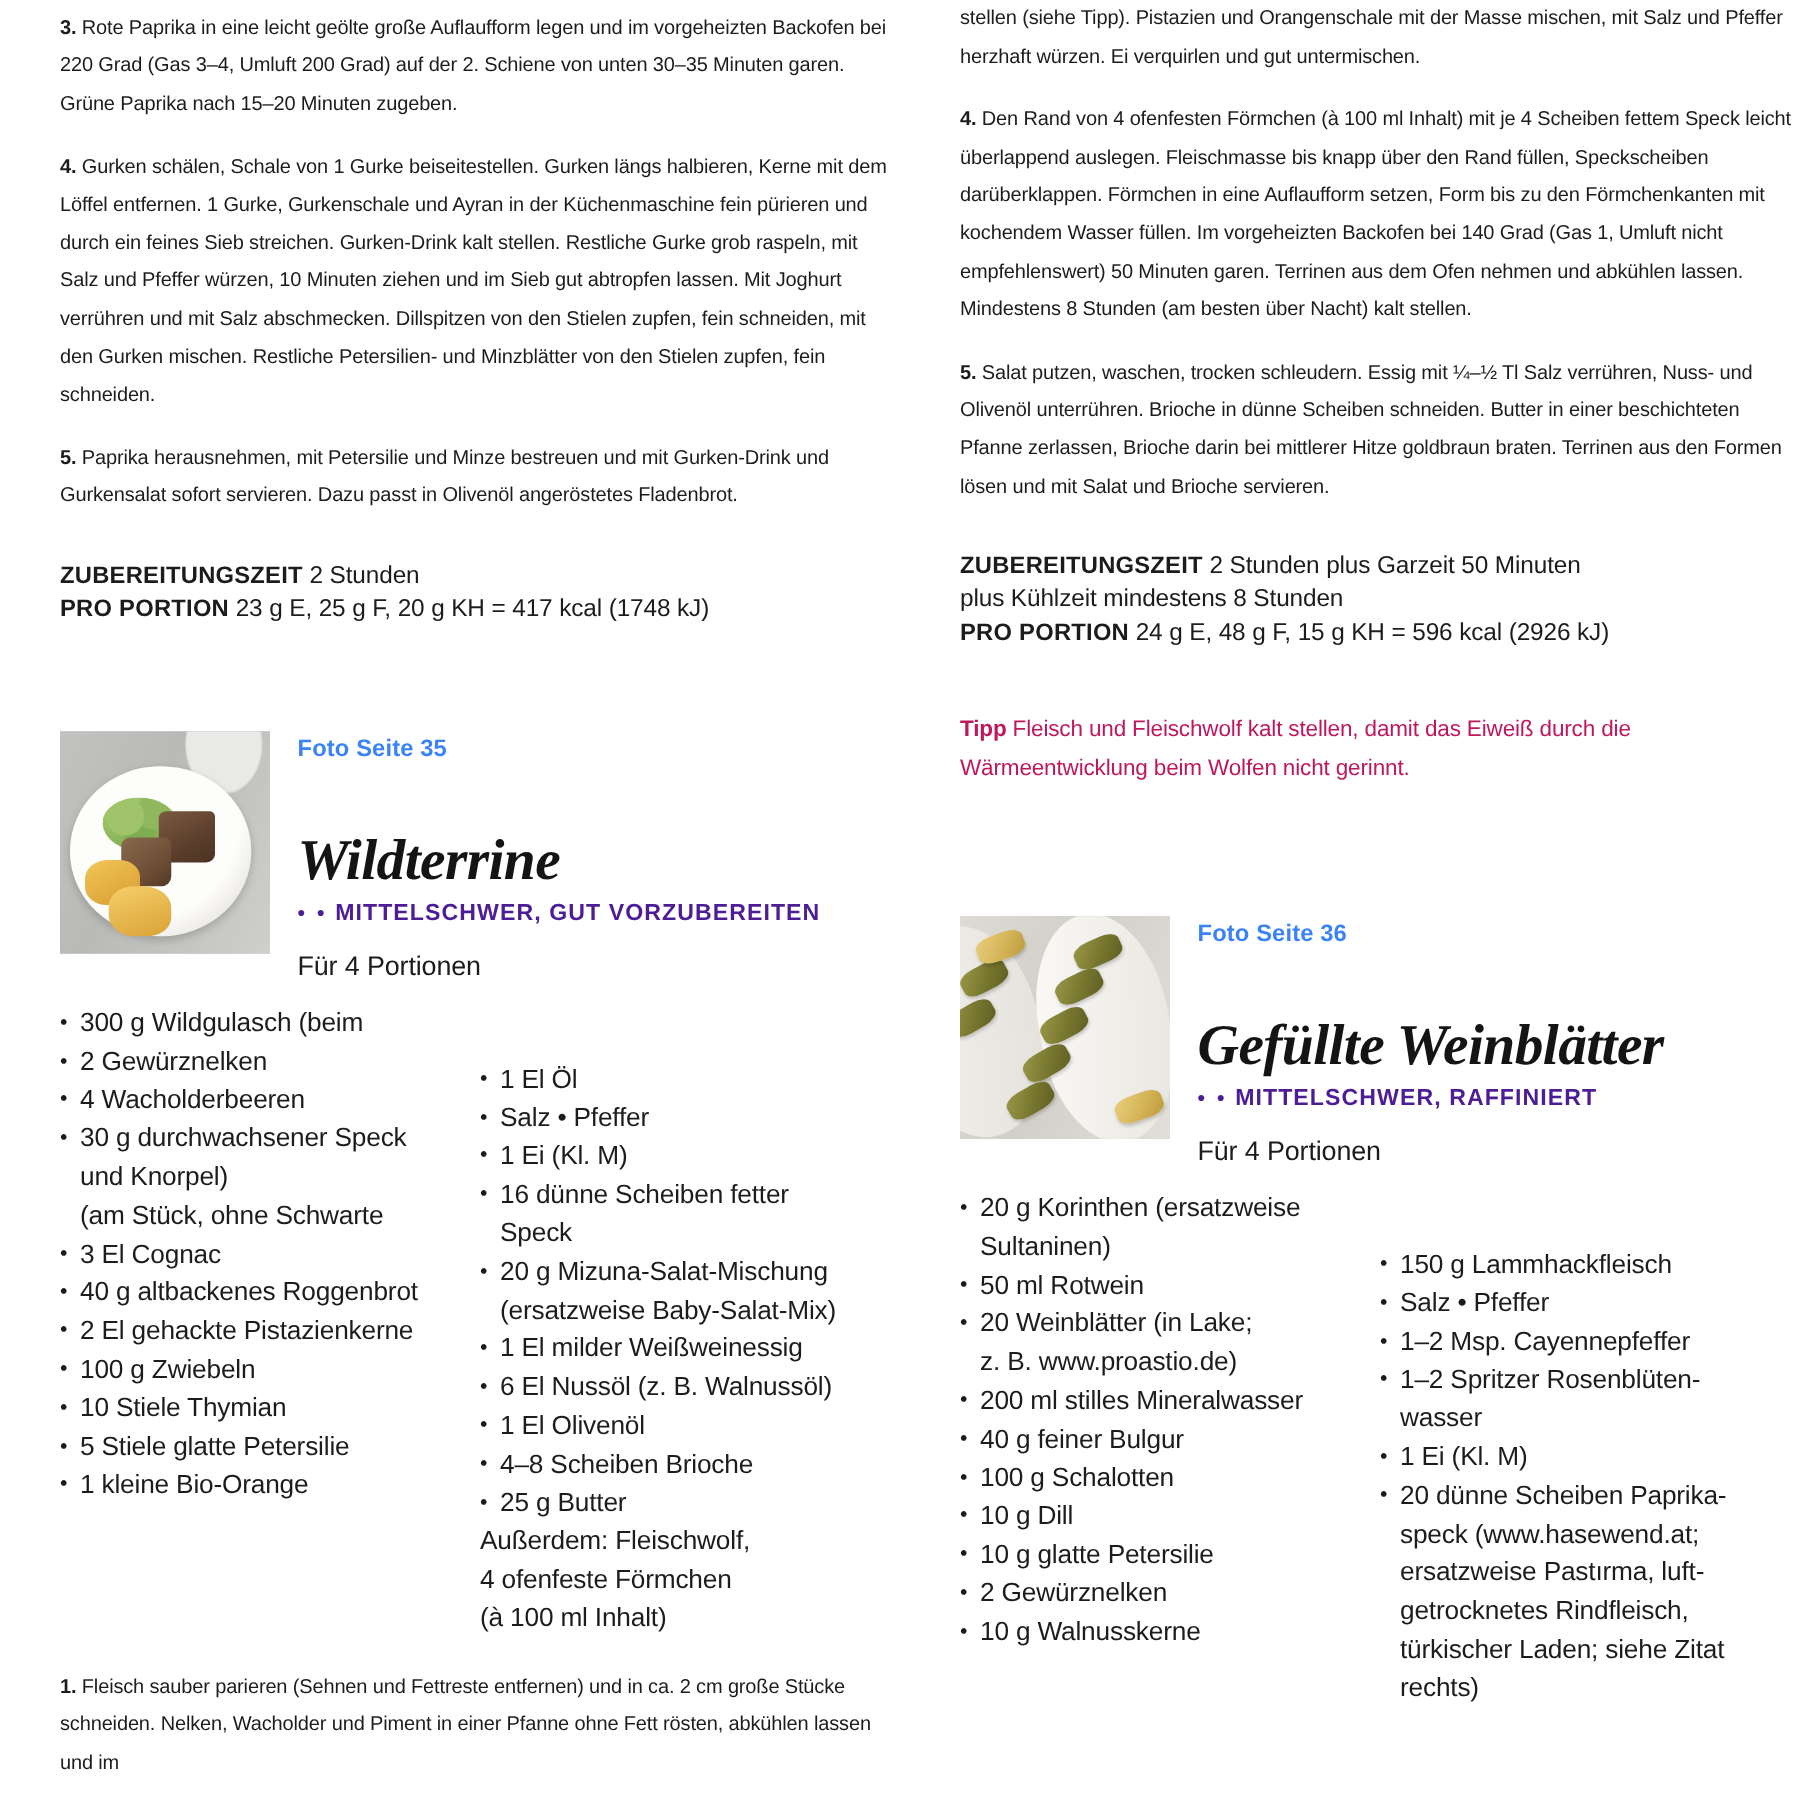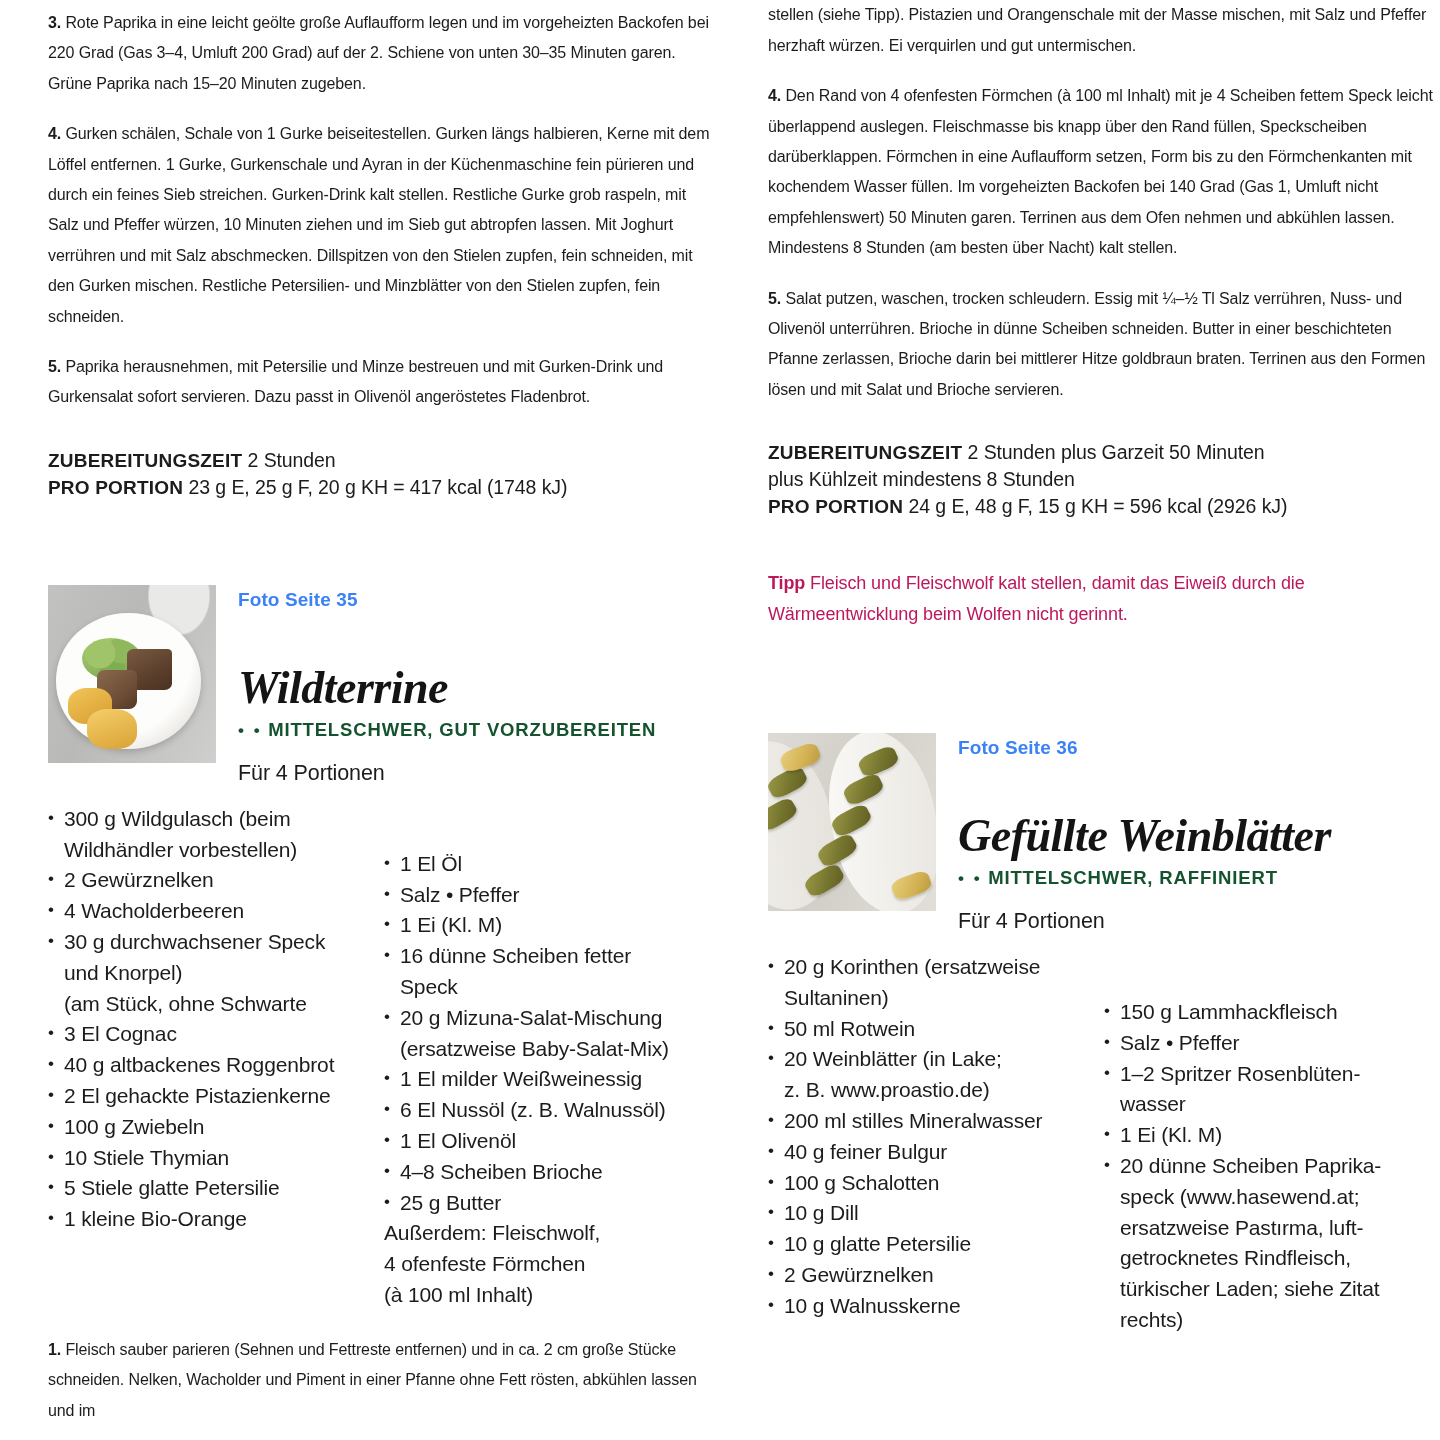--- a/index.html
+++ b/index.html
@@ -177,21 +177,21 @@
     font-weight: bold;
     font-size: 46px;
     line-height: 1;
     letter-spacing: -0.5px;
     color: #141414;
   }
   .difficulty {
     font-size: 18.5px;
     font-weight: bold;
     letter-spacing: 0.85px;
-    color: #14532d;
+    color: #4c1d95;
     white-space: nowrap;
   }
   .difficulty .dots {
     letter-spacing: 2.5px;
     font-size: 17px;
   }
   .portions {
     font-size: 21.5px;
     font-weight: 500;
     letter-spacing: -0.1px;
@@ -295,21 +295,20 @@
         <div class="portions">Für 4 Portionen</div>
       </div>
     </div>
 
     <div style="height:18px"></div>
 
     <div class="ingredients">
       <div class="ing-col">
         <ul class="ing-list" id="wt-left">
             <li>300 g Wildgulasch (beim</li>
-            <li class="cont">Wildhändler vorbestellen)</li>
             <li>2 Gewürznelken</li>
             <li>4 Wacholderbeeren</li>
             <li>30 g durchwachsener Speck</li>
             <li class="cont">und Knorpel)</li>
             <li class="cont">(am Stück, ohne Schwarte</li>
             <li>3 El Cognac</li>
             <li>40 g altbackenes Roggenbrot</li>
             <li>2 El gehackte Pistazienkerne</li>
             <li>100 g Zwiebeln</li>
             <li>10 Stiele Thymian</li>
@@ -427,20 +426,21 @@
             <li>10 g Dill</li>
             <li>10 g glatte Petersilie</li>
             <li>2 Gewürznelken</li>
             <li>10 g Walnusskerne</li>
           </ul>
       </div>
       <div class="ing-col narrow">
         <ul class="ing-list" id="wb-right">
             <li>150 g Lammhackfleisch</li>
             <li>Salz • Pfeffer</li>
+            <li>1–2 Msp. Cayennepfeffer</li>
             <li>1–2 Spritzer Rosenblüten-</li>
             <li class="cont">wasser</li>
             <li>1 Ei (Kl. M)</li>
             <li>20 dünne Scheiben Paprika-</li>
             <li class="cont">speck (www.hasewend.at;</li>
             <li class="cont">ersatzweise Pastırma, luft-</li>
             <li class="cont">getrocknetes Rindfleisch,</li>
             <li class="cont">türkischer Laden; siehe Zitat</li>
             <li class="cont">rechts)</li>
           </ul>

